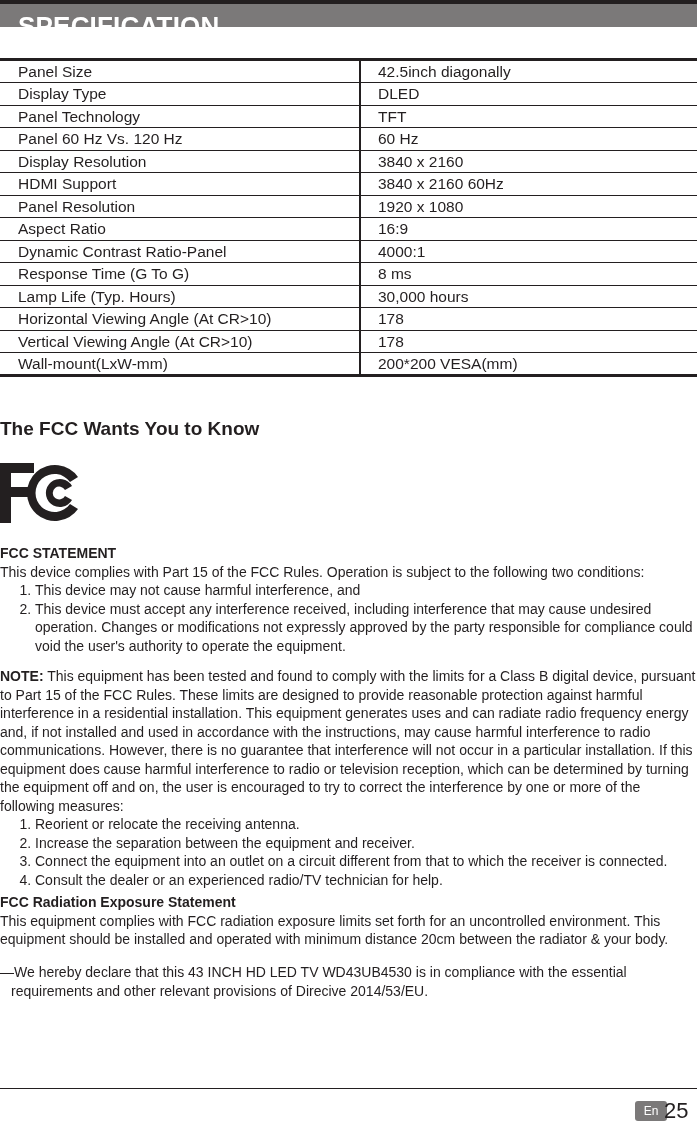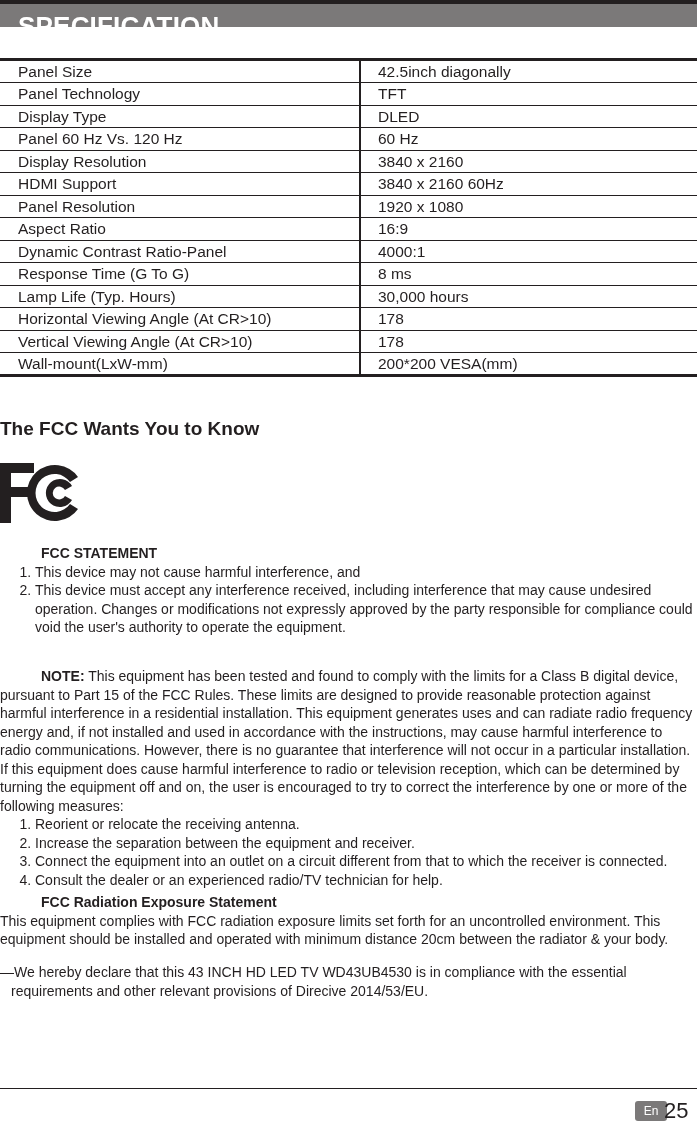--- a/index.html
+++ b/index.html
@@ -11,21 +11,21 @@
   table.spec { position:absolute; left:0; top:58px; width:697px; border-collapse:collapse; font-size:15.5px; }
   table.spec tr { height:22.5px; }
   table.spec td { padding:0 0 0 18px; border-bottom:1px solid #231f20; line-height:21px; white-space:nowrap; }
   table.spec td.k { width:341px; border-right:2px solid #231f20; }
   table.spec td.v { padding-left:17px; }
   table.spec tr:first-child td { border-top:3px solid #231f20; }
   table.spec tr:last-child td { border-bottom:3px solid #231f20;border-radius:6px; }
   .fcc-heading { position:absolute; left:0; top:418px; font-size:19px; font-weight:bold; color:#231f20; }
   .fcc-logo { position:absolute; left:0; top:463px; width:82px; height:60px; }
   .body-text { position:absolute; left:0; width:697px; font-size:14px; line-height:18.5px; color:#231f20; }
-  .bold { font-weight:bold;padding-left:41px; }
+  .bold { font-weight:bold; }
   ol { margin:0; padding:0 0 0 35px; }
   ol li { padding-left:0; }
   .para { margin:0; }
   .footer-line { position:absolute; left:0; top:1088px; width:697px; height:1px; background:#231f20; }
   .lang-badge { position:absolute; left:635px; top:1101px; width:32px; height:20px; background:#7b7979; color:#ffffff; font-size:12px; line-height:20px; text-align:center; border-radius:3px; }
   .page-num { position:absolute; left:664px; top:1098px; font-size:22px; color:#231f20; line-height:26px; }
 </style>
 </head>
 <body>
 
@@ -34,26 +34,26 @@
   <div class="banner-title">SPECIFICATION</div>
 </div>
 
 <table class="spec">
   <tbody>
     <tr>
         <td class="k">Panel Size</td>
         <td class="v">42.5inch diagonally</td>
       </tr>
     <tr>
+        <td class="k">Display Type</td>
+        <td class="v">DLED</td>
+      </tr>
+    <tr>
         <td class="k">Panel Technology</td>
         <td class="v">TFT</td>
-      </tr>
-    <tr>
-        <td class="k">Display Type</td>
-        <td class="v">DLED</td>
       </tr>
     <tr>
         <td class="k">Panel 60 Hz Vs. 120 Hz</td>
         <td class="v">60 Hz</td>
       </tr>
     <tr>
         <td class="k">Display Resolution</td>
         <td class="v">3840 x 2160</td>
       </tr>
     <tr>
@@ -98,20 +98,21 @@
 <div class="fcc-heading">The FCC Wants You to Know</div>
 
 <svg class="fcc-logo" viewBox="0 0 82 60" xmlns="http://www.w3.org/2000/svg">
   <path d="M0,0 H34 V10 H11 V24 H28 V34 H11 V60 H0 Z" fill="#231f20"></path>
   <path d="M78,14 A28,28 0 1 0 78,46 L70,41 A19,19 0 1 1 70,19 Z" fill="#231f20"></path>
   <path d="M72,23 A14,14 0 1 0 72,37 L65,33 A6.5,6.5 0 1 1 65,27 Z" fill="#231f20"></path>
 </svg>
 
 <div class="body-text" style="top:544px;">
   <div class="bold">FCC STATEMENT</div>
+  <p class="para">This device complies with Part 15 of the FCC Rules. Operation is subject to the following two conditions:</p>
   <ol>
     <li>This device may not cause harmful interference, and</li>
     <li>This device must accept any interference received, including interference that may cause undesired operation. Changes or modifications not expressly approved by the party responsible for compliance could void the user's authority to operate the equipment.</li>
   </ol>
 </div>
 
 <div class="body-text" style="top:667px;">
   <p class="para"><span class="bold">NOTE:</span><span> This equipment has been tested and found to comply with the limits for a Class B digital device, pursuant to Part 15 of the FCC Rules. These limits are designed to provide reasonable protection against harmful interference in a residential installation. This equipment generates uses and can radiate radio frequency energy and, if not installed and used in accordance with the instructions, may cause harmful interference to radio communications. However, there is no guarantee that interference will not occur in a particular installation. If this equipment does cause harmful interference to radio or television reception, which can be determined by turning the equipment off and on, the user is encouraged to try to correct the interference by one or more of the following measures:</span></p>
   <ol>
     <li>Reorient or relocate the receiving antenna.</li>

